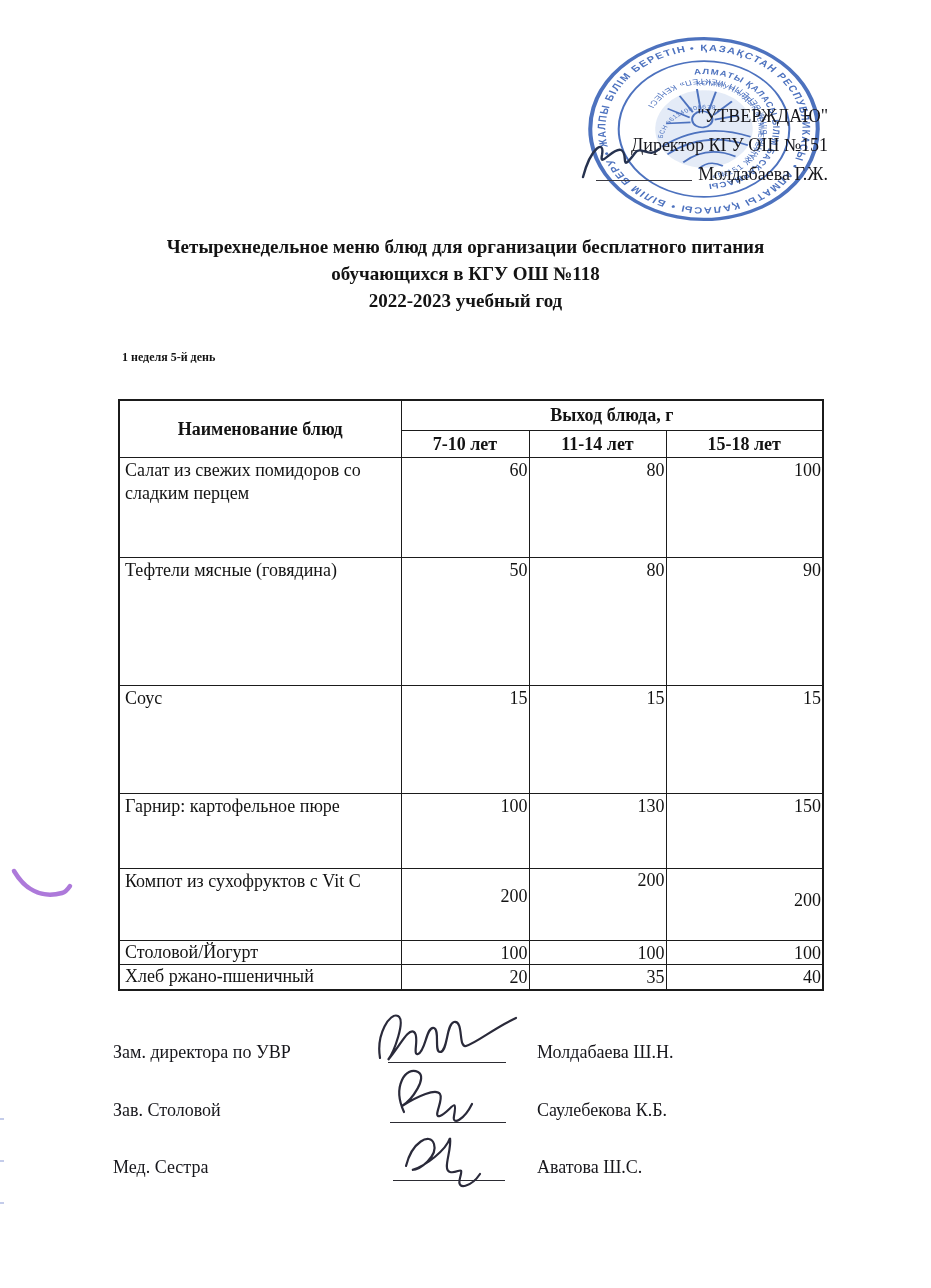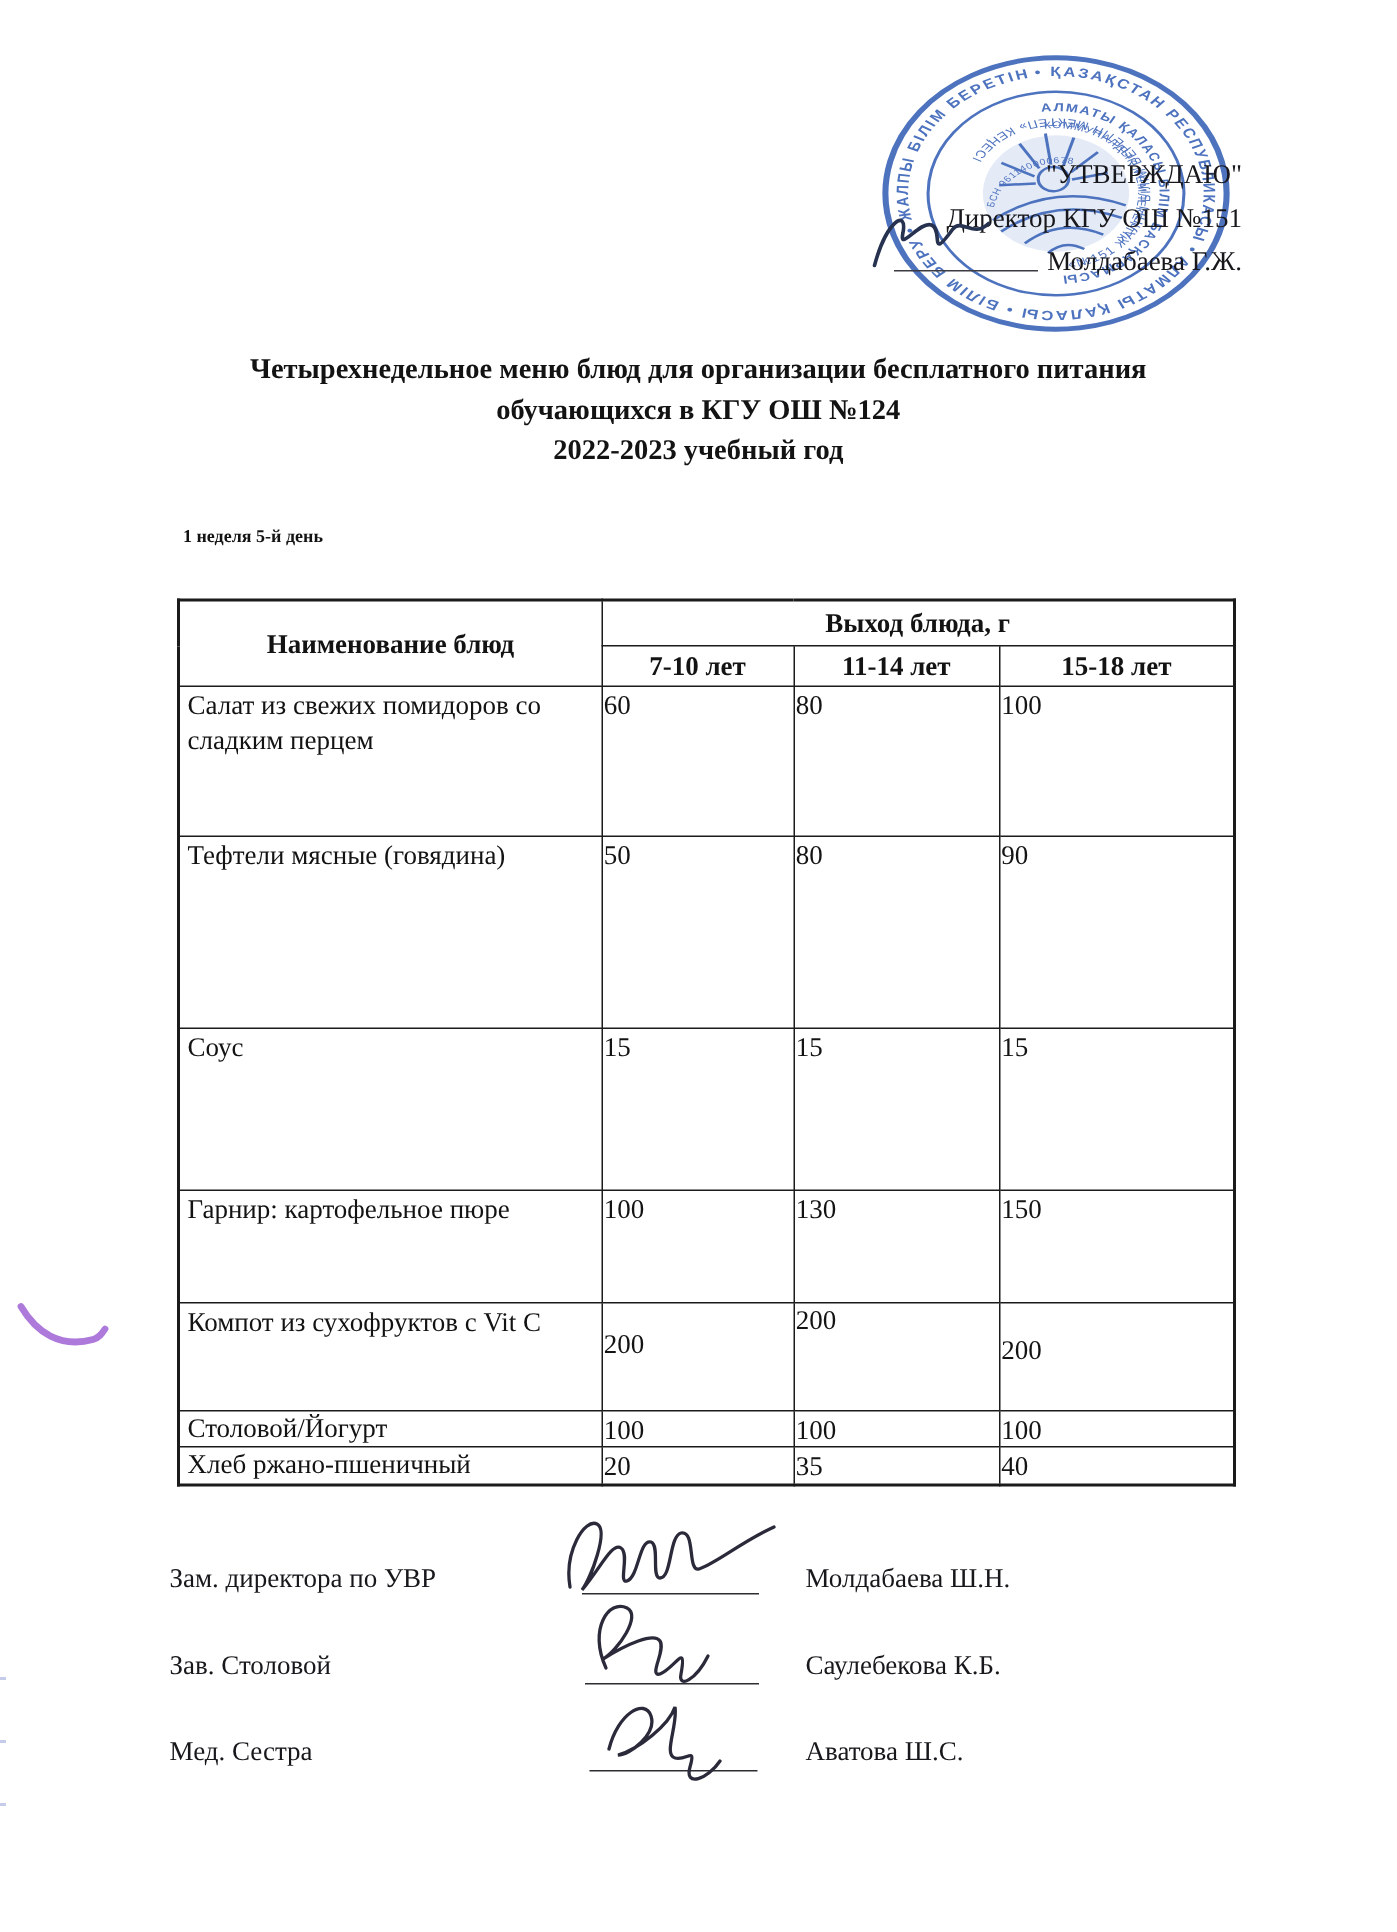--- a/index.html
+++ b/index.html
@@ -47,21 +47,21 @@
   }
   .menu-table th,.menu-table td{border:1.6px solid #1b1b1b;}
   .menu-table col.c-name{width:282px;}
   .menu-table col.c-a1{width:128px;}
   .menu-table col.c-a2{width:137px;}
   .menu-table col.c-a3{width:157px;}
   .menu-table th{font-weight:bold;text-align:center;padding:1px 2px;}
   .menu-table th.group{height:27px;}
   .menu-table th.age{height:24px;}
   .menu-table td.name{text-align:left;vertical-align:top;padding:1px 5px;line-height:23px;}
-  .menu-table td.val{text-align:left;vertical-align:top;padding-top:2px;}
+  .menu-table td.val{text-align:right;vertical-align:top;padding-top:2px;}
   #menu-body tr.r0 td{height:96px;}
   #menu-body tr.r1 td{height:124px;}
   #menu-body tr.r2 td{height:104px;}
   #menu-body tr.r3 td{height:71px;}
   #menu-body tr.r4 td{height:49px;}
   #menu-body tr.r5 td{height:20px;}
   #menu-body tr.r6 td{height:21px;}
   #menu-body tr.r4 td.v0{padding-top:17px;}
   #menu-body tr.r4 td.v1{padding-top:1px;}
   #menu-body tr.r4 td.v2{padding-top:21px;}
@@ -135,21 +135,21 @@
       <span class="blank-line"></span>
       <span>Молдабаева Г.Ж.</span>
     </div>
   </div>
   <svg class="director-sig" width="100" height="55" viewBox="0 0 100 55">
     <path d="M6,44 C14,14 28,6 25,22 C22,36 36,14 44,17 C52,20 42,42 58,20 C64,12 72,26 82,16" fill="none" stroke="#26324f" stroke-width="2.4" stroke-linecap="round"></path>
   </svg>
 
   <div class="title-block">
     <div>Четырехнедельное меню блюд для организации бесплатного питания</div>
-    <div>обучающихся в КГУ ОШ №124</div>
+    <div>обучающихся в КГУ ОШ №118</div>
     <div>2022-2023 учебный год</div>
   </div>
 
   <div class="section-label">1 неделя 5-й день</div>
 
   <table class="menu-table">
     <colgroup>
       <col class="c-name">
         <col class="c-a1">
         <col class="c-a2">

